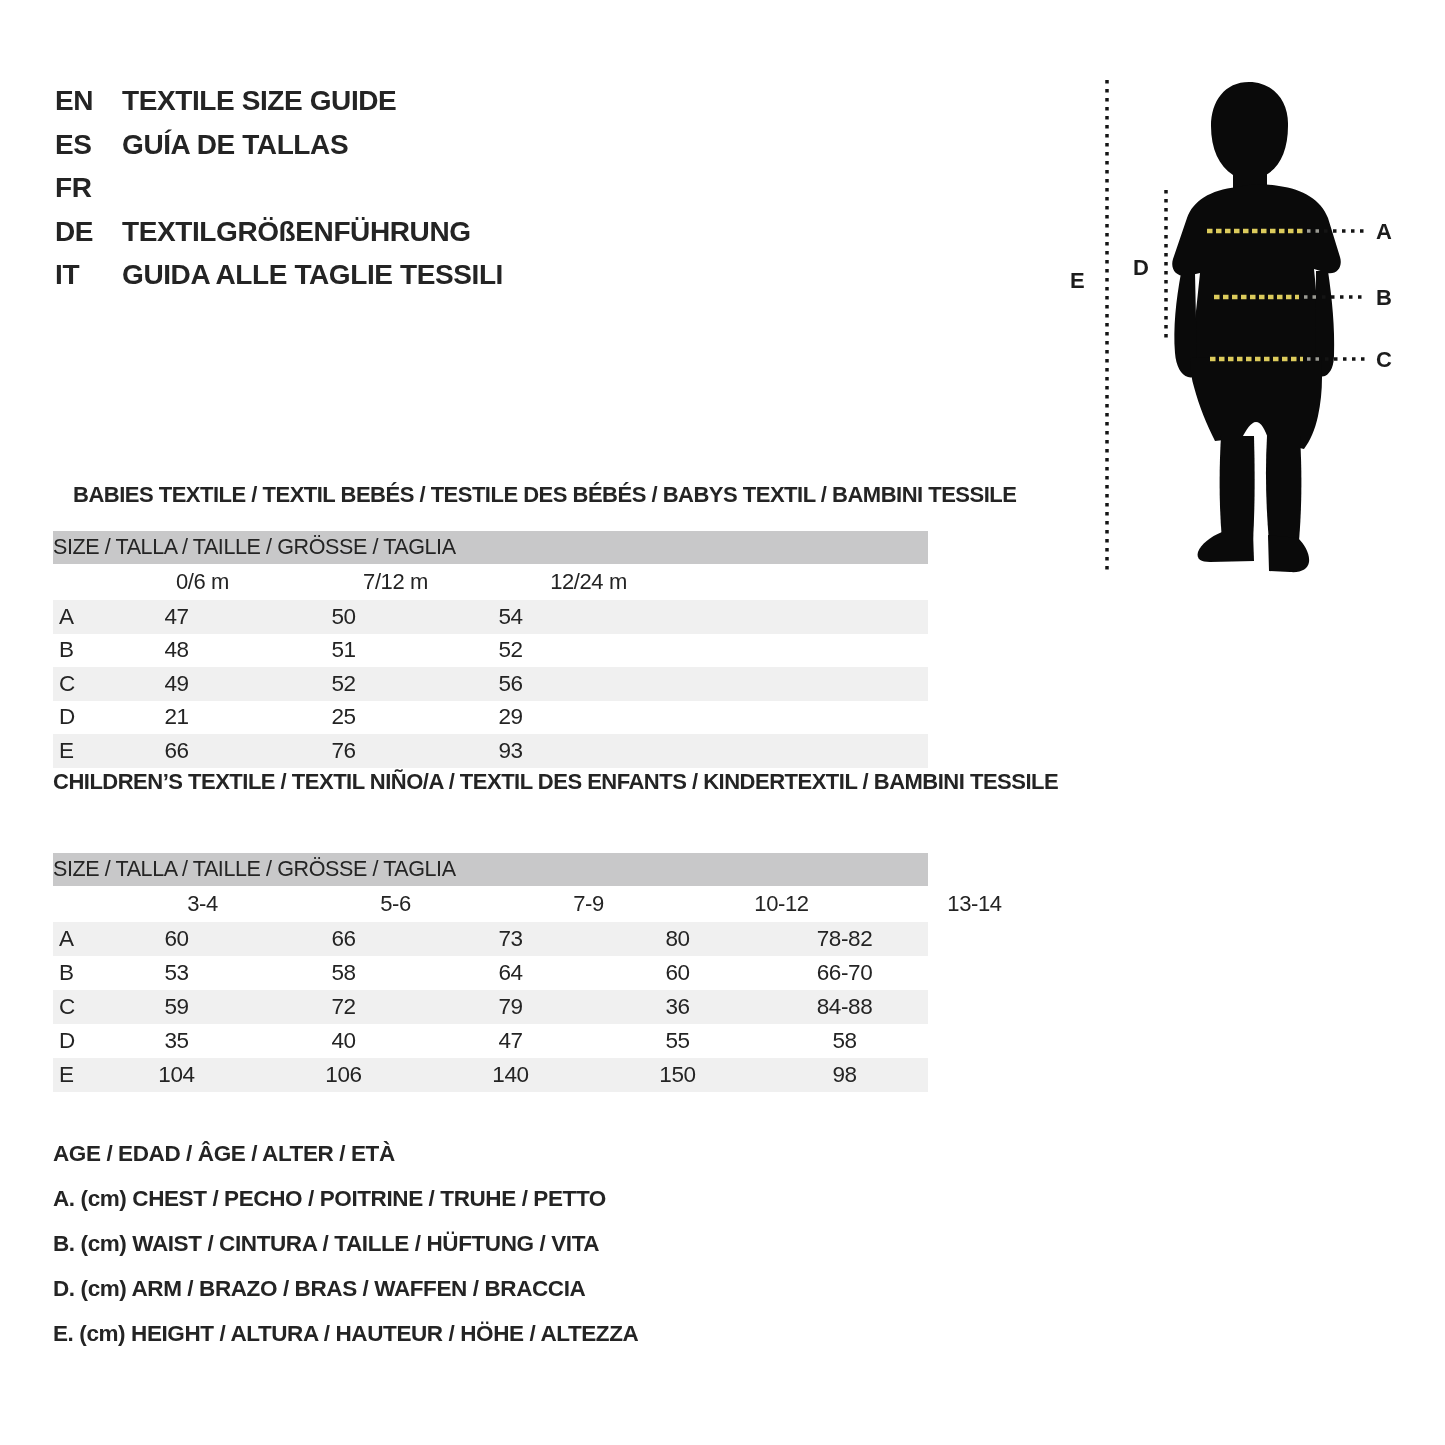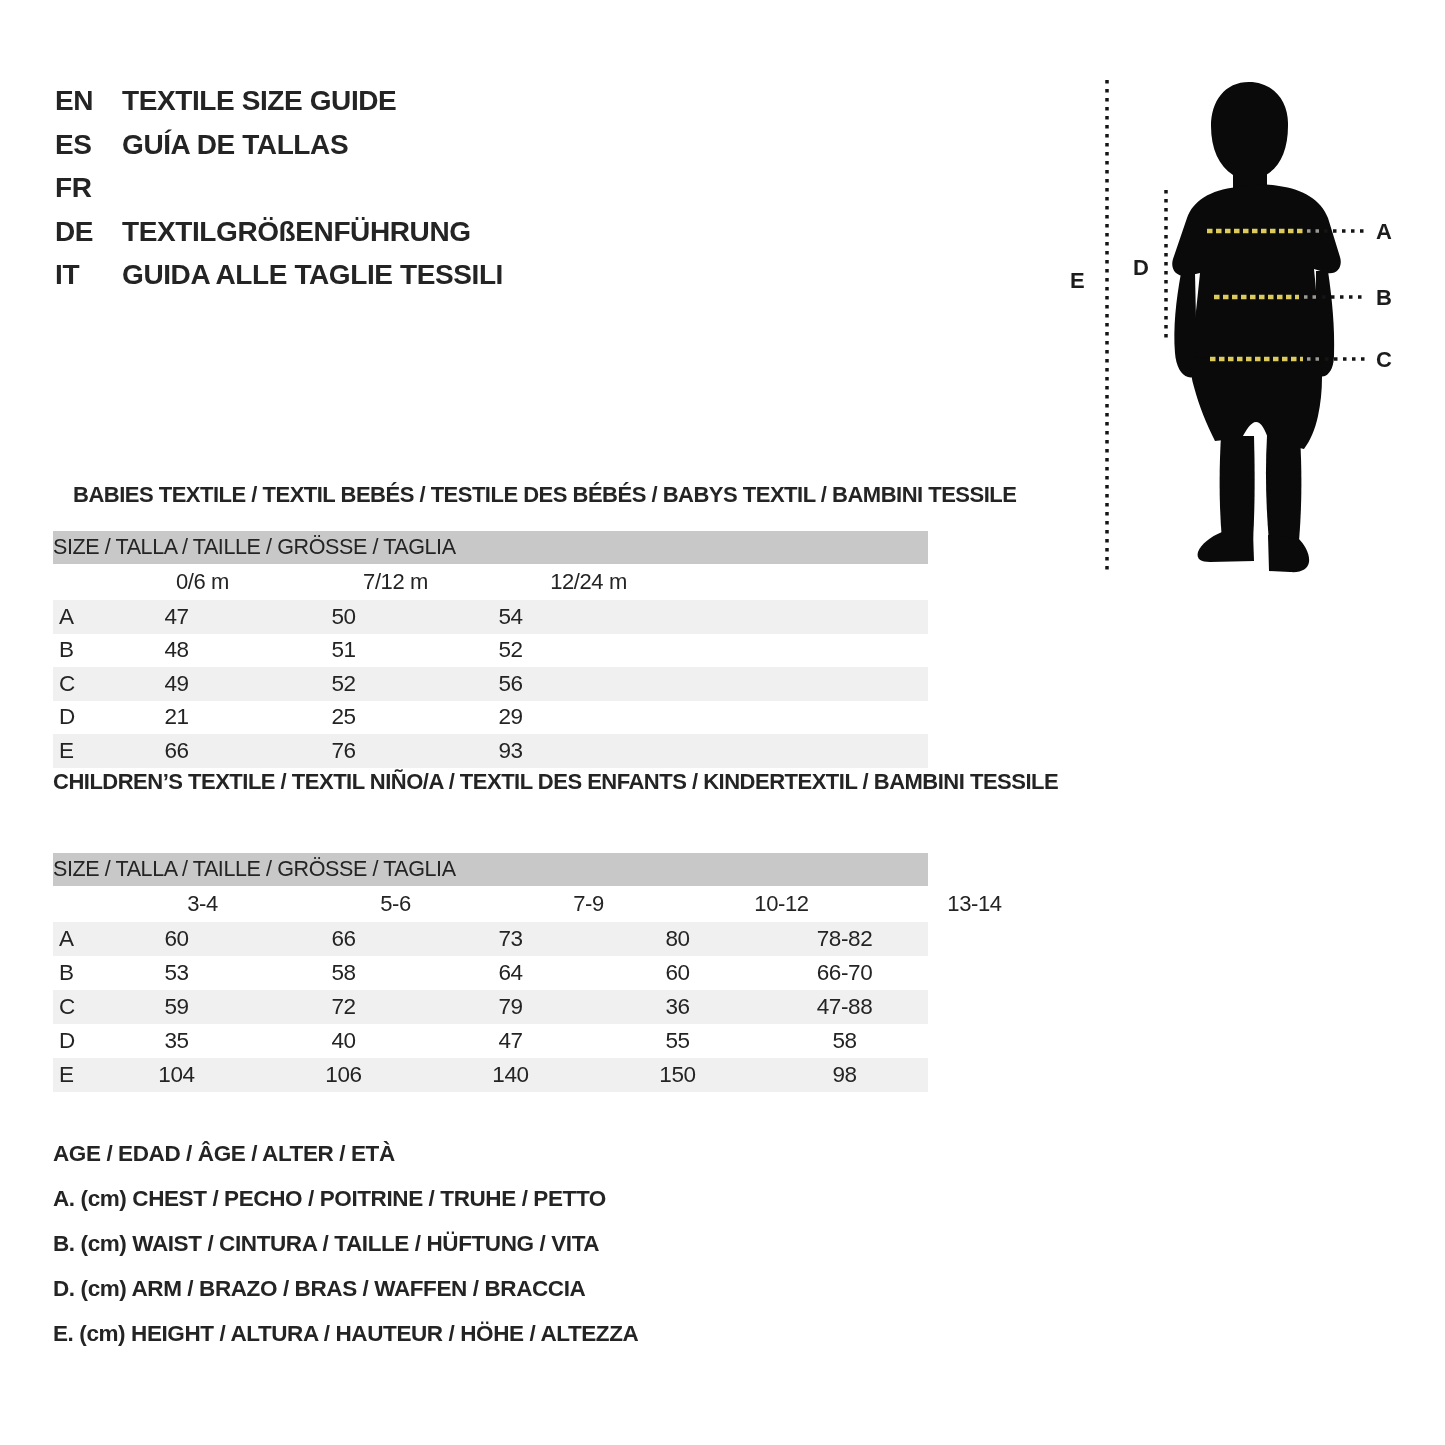--- a/index.html
+++ b/index.html
@@ -177,21 +177,21 @@
       <div class="cell">64</div>
       <div class="cell">60</div>
       <div class="cell">66-70</div>
     </div>
     <div class="grid-row data-row alt">
       <div class="cell lbl">C</div>
       <div class="cell">59</div>
       <div class="cell">72</div>
       <div class="cell">79</div>
       <div class="cell">36</div>
-      <div class="cell">47-88</div>
+      <div class="cell">84-88</div>
     </div>
     <div class="grid-row data-row">
       <div class="cell lbl">D</div>
       <div class="cell">35</div>
       <div class="cell">40</div>
       <div class="cell">47</div>
       <div class="cell">55</div>
       <div class="cell">58</div>
     </div>
     <div class="grid-row data-row alt">

